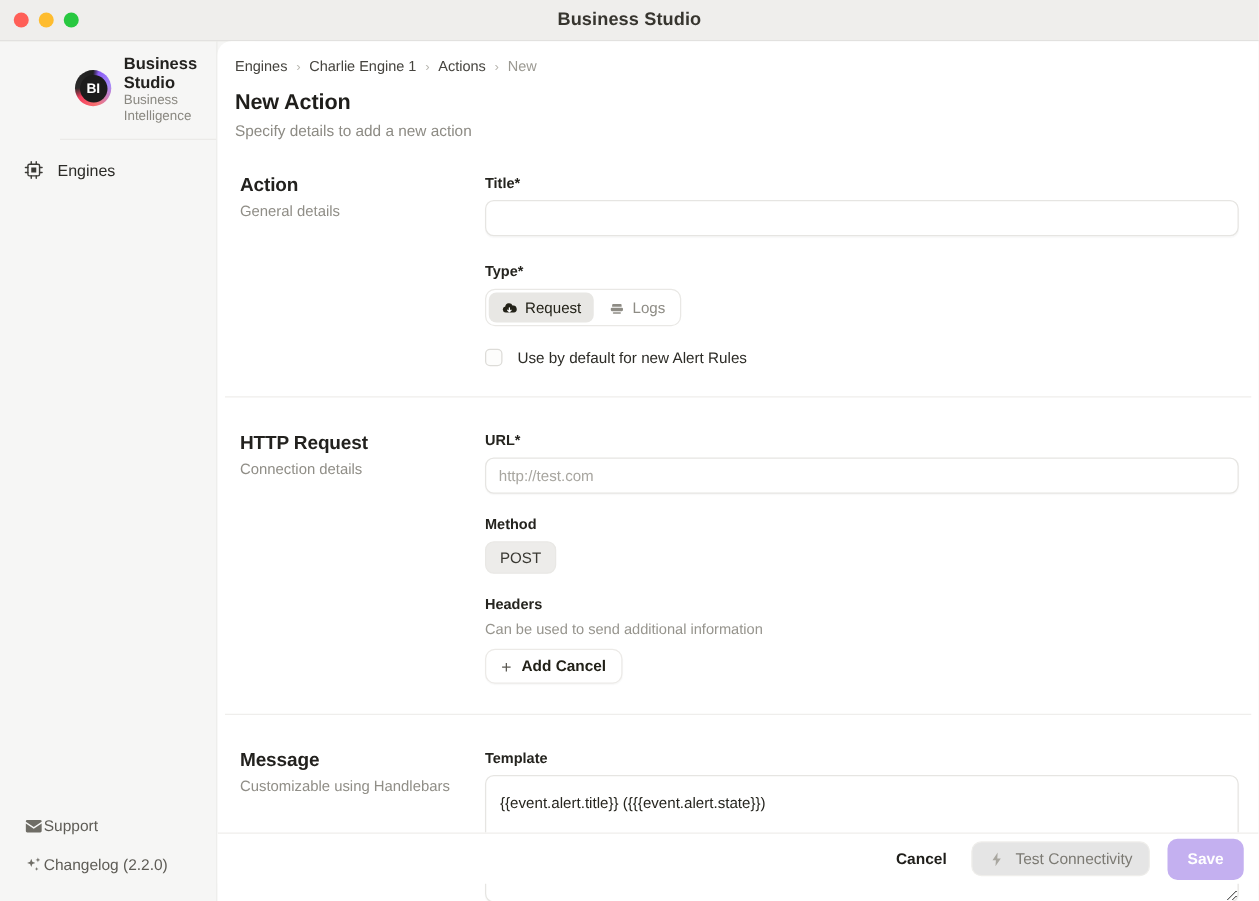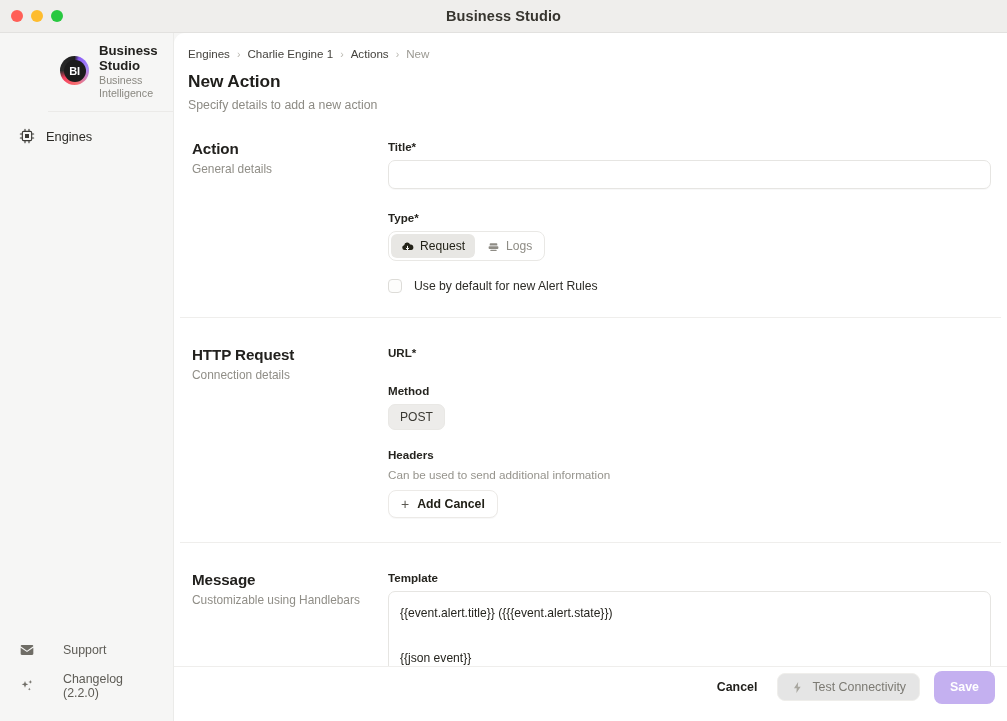--- a/index.html
+++ b/index.html
@@ -106,21 +106,21 @@
     padding: 7px 12px;
     margin: 0 6px;
     border-radius: 7px;
     cursor: default;
   }
   .nav-item .ico { width: 17px; height: 17px; flex: 0 0 17px; display: flex; align-items: center; justify-content: center; color: #3b3a36; }
   .nav-item .lbl { font-size: 12.8px; color: #2c2b27; font-weight: 500; }
 
   .sidebar-bottom { margin-top: auto; padding: 0 0 14px 0; }
   .sb-item {
-    display: flex; align-items: center; gap: 28px;
+    display: flex; align-items: center; gap: 0;
     padding: 7px 12px;
     margin: 0 6px;
     border-radius: 7px;
     cursor: default;
   }
   .sb-item .ico { width: 17px; height: 17px; flex: 0 0 17px; display: flex; align-items: center; justify-content: center; color: #6f6d66; }
   .sb-item .lbl { font-size: 12.4px; color: #5e5c56; }
 
   
   .main {
@@ -446,20 +446,21 @@
         </div>
 
         <div class="section">
           <div class="section-head">
             <div class="section-title">HTTP Request</div>
             <div class="section-sub">Connection details</div>
           </div>
           <div class="section-body">
 
             <div class="field-label">URL*</div>
+            <input class="text-input" type="text" placeholder="http://test.com" style="">
 
             <div class="gap-18"></div>
 
             <div class="field-label">Method</div>
             <div class="pill">POST</div>
 
             <div class="gap-18"></div>
 
             <div class="field-label">Headers</div>
             <div class="field-help">Can be used to send additional information</div>

